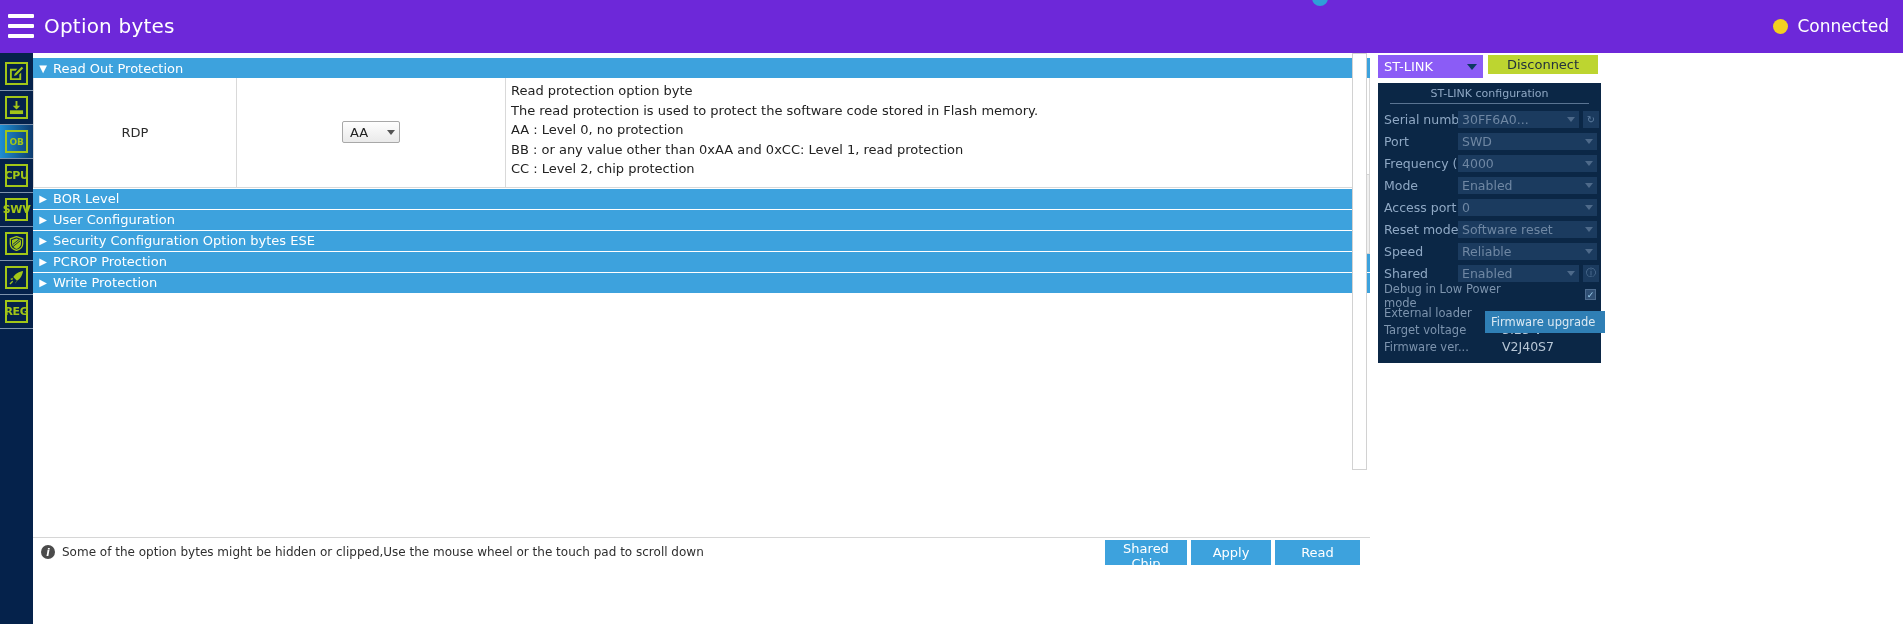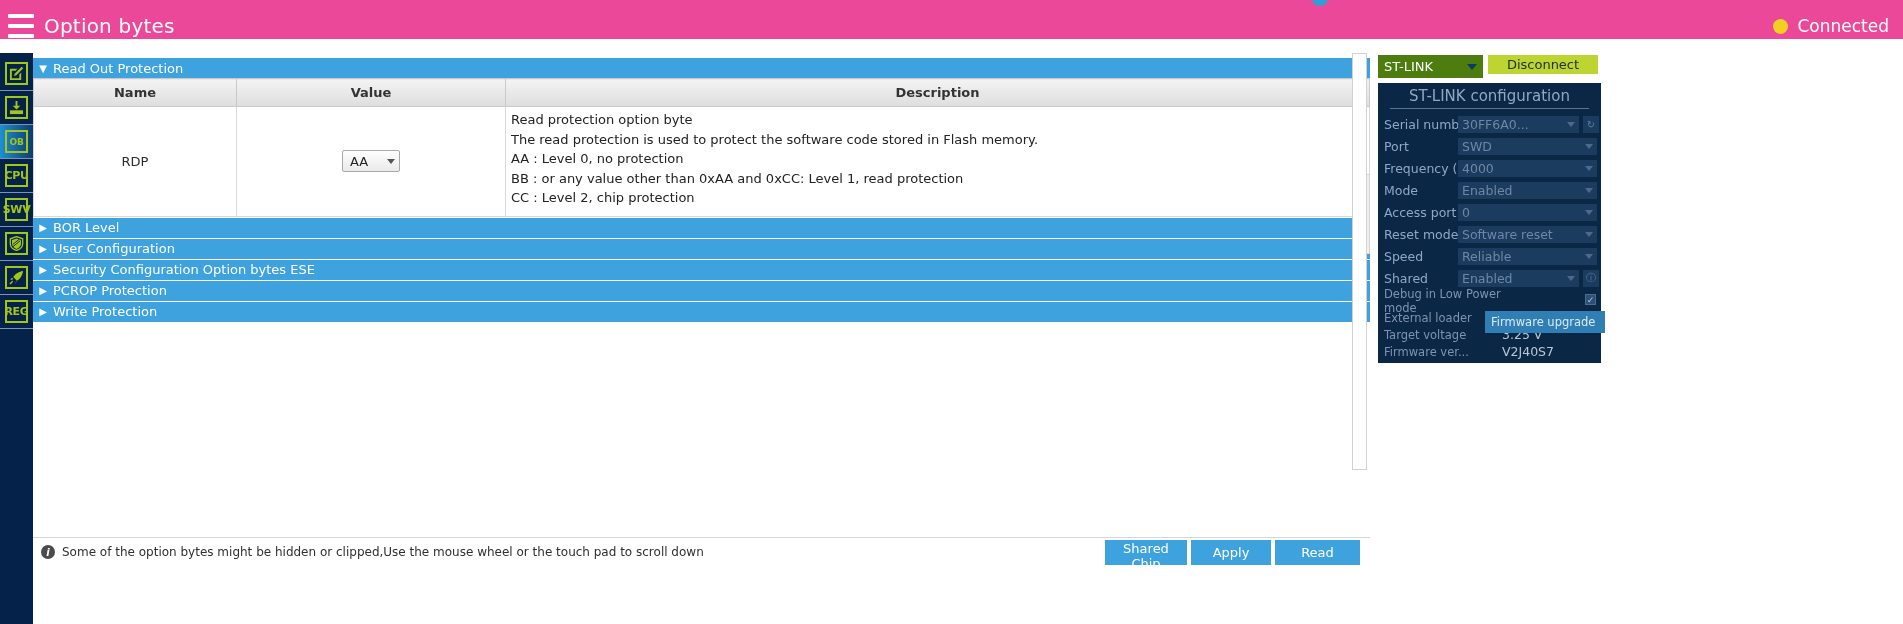--- a/index.html
+++ b/index.html
@@ -7,22 +7,22 @@
     width:1903px;height:624px;
     background:#ffffff;
     font-family:"DejaVu Sans", sans-serif;
     font-size:13px;
     color:#2b2b2b;
     overflow:hidden;
     position:relative;
   }
   
   #topbar{
-    position:absolute;left:0;top:0;width:1903px;height:39px;
-    background:#ec4899;
+    position:absolute;left:0;top:0;width:1903px;height:53px;
+    background:#6d28d9;
   }
   #hamburger{
     position:absolute;left:8px;top:14px;width:26px;height:24px;
     cursor:pointer;
   }
   #hamburger span{
     display:block;height:4px;background:#ffffff;margin-bottom:6px;border-radius:1px;
   }
   #page-title{
     position:absolute;left:44px;top:14px;
@@ -136,37 +136,37 @@
     background:#3da2dd;color:#ffffff;border:none;
     font-size:13px;font-family:"DejaVu Sans", sans-serif;cursor:pointer;
   }
   
   #rightpanel{
     position:absolute;left:1371px;top:53px;width:532px;height:571px;
     background:#ffffff;
   }
   #stlink-combo{
     position:absolute;left:7px;top:2px;width:105px;height:23px;
-    background:#4d7c0f;color:#ffffff;font-size:13px;
+    background:#8b5cf6;color:#ffffff;font-size:13px;
     display:flex;align-items:center;padding:0 6px;box-sizing:border-box;
     cursor:pointer;
   }
   #stlink-combo .cv{flex:1;}
   #stlink-combo .caret{border-top-color:#0b3a63;border-left-width:5px;border-right-width:5px;border-top-width:6px;}
   #disconnect-btn{
     position:absolute;left:117px;top:2px;width:110px;height:19px;
     background:#bdd530;color:#23313d;border:none;font-size:13px;
     font-family:"DejaVu Sans", sans-serif;cursor:pointer;
   }
   #rp-body{
     position:absolute;left:7px;top:30px;width:223px;height:280px;
     background:#0b2746;
   }
   #rp-heading{
-    text-align:center;color:#8fa8c4;font-size:15px;padding-top:4px;
+    text-align:center;color:#8fa8c4;font-size:11px;padding-top:4px;
   }
   #rp-heading .ul{
     margin:3px 12px 4px 12px;height:1px;background:#8fa8c4;opacity:.6;
   }
   .rp-row{
     display:flex;align-items:center;height:22px;padding:0 0 0 6px;
     color:#8fa8c4;font-size:12.5px;
   }
   .rp-row .lbl{width:74px;flex:none;white-space:nowrap;overflow:hidden;}
   .rp-field{
@@ -284,25 +284,20 @@
 <div id="main">
 
   <div class="section-bar" style="margin-top:4px;">
     <span class="arrow">▼</span>
     <span>Read Out Protection</span>
   </div>
 
   <div style="position:relative;">
     <table class="tbl">
       <tbody>
-          <tr>
-        <th class="col-name">Name</th>
-        <th class="col-value">Value</th>
-        <th>Description</th>
-      </tr>
       <tr>
         <td class="col-name" style="height:84px;">RDP</td>
         <td class="col-value">
           <div class="combo">
             <span class="cv">AA</span>
             <span class="caret"></span>
           </div>
         </td>
         <td class="desc-cell">
           <div>Read protection option byte</div>

